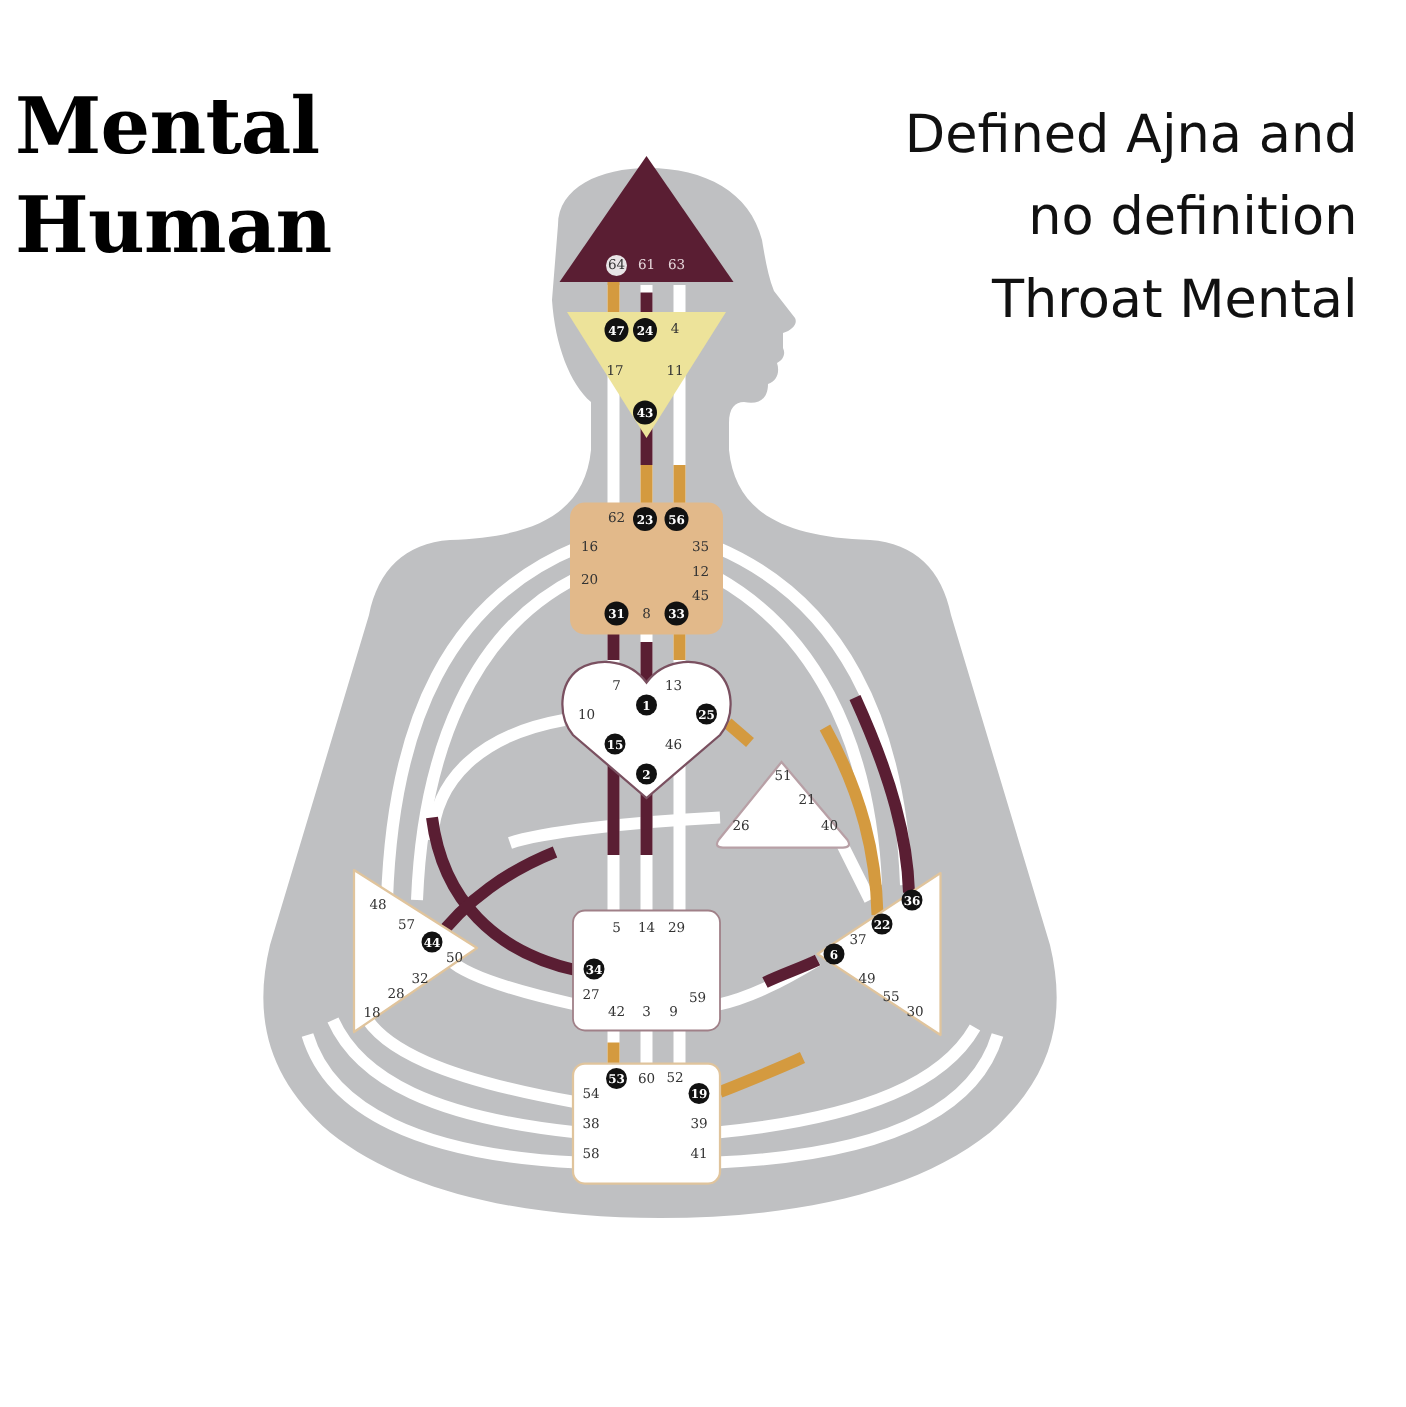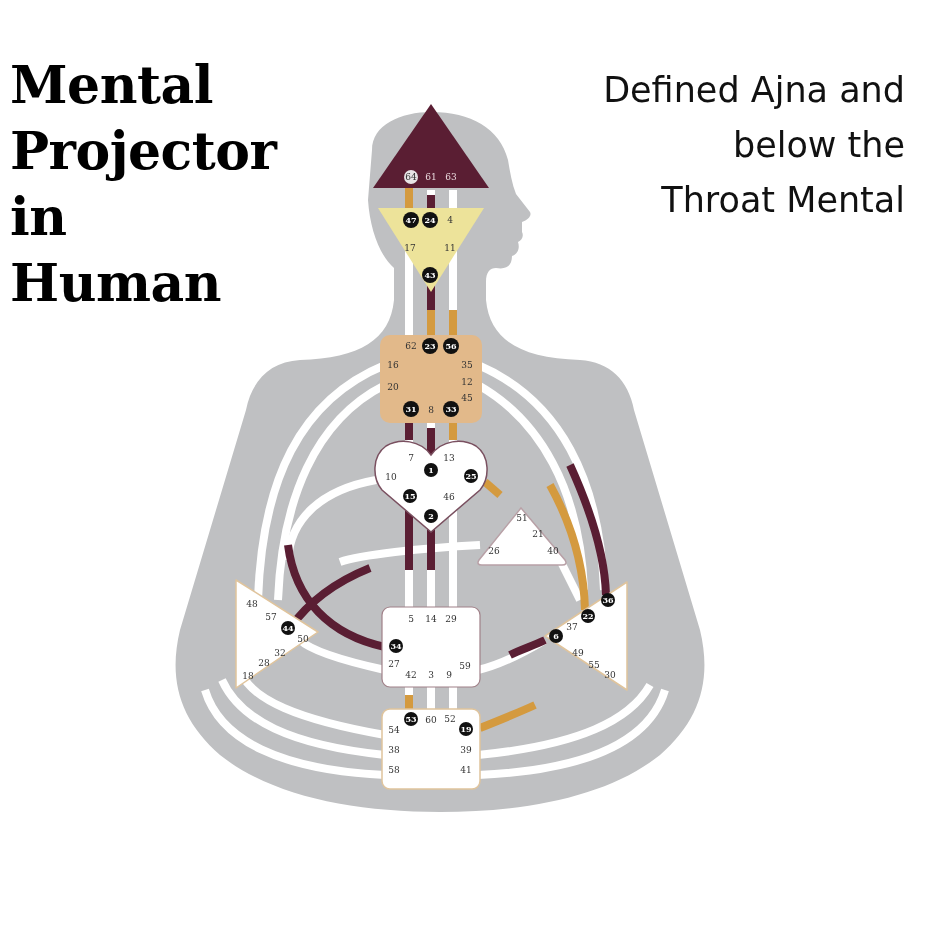--- a/index.html
+++ b/index.html
@@ -21,27 +21,26 @@
   svg.chart { position: absolute; left: 0; top: 0; }
   .gnum { font-family: "DejaVu Serif", "Liberation Serif", serif; font-size: 9px; fill: #333; text-anchor: middle; dominant-baseline: central; }
   .gnum-light { fill: #e8d8dc; }
   .gnum-act { fill: #ffffff; font-size: 8px; font-weight: bold; }
 </style>
 </head>
 <body>
 
 <div class="title">
   <span>Mental</span>
-  <span>Projector in</span>
   <span>Human</span>
 </div>
 
 <div class="subtitle">
   <span>Defined Ajna and</span>
-  <span>below the</span>
+  <span>no definition</span>
   <span>Throat Mental</span>
 </div>
 
 <svg class="chart" width="937" height="938" viewBox="0 0 937 938">
 
   <path fill="#bfc0c2" d="M 372 150
        C 372 125, 400 112, 432 112
        C 470 112, 500 128, 508 160
        C 510 172, 512 184, 516 194
        L 530 212 C 532 216, 528 220, 522 222

